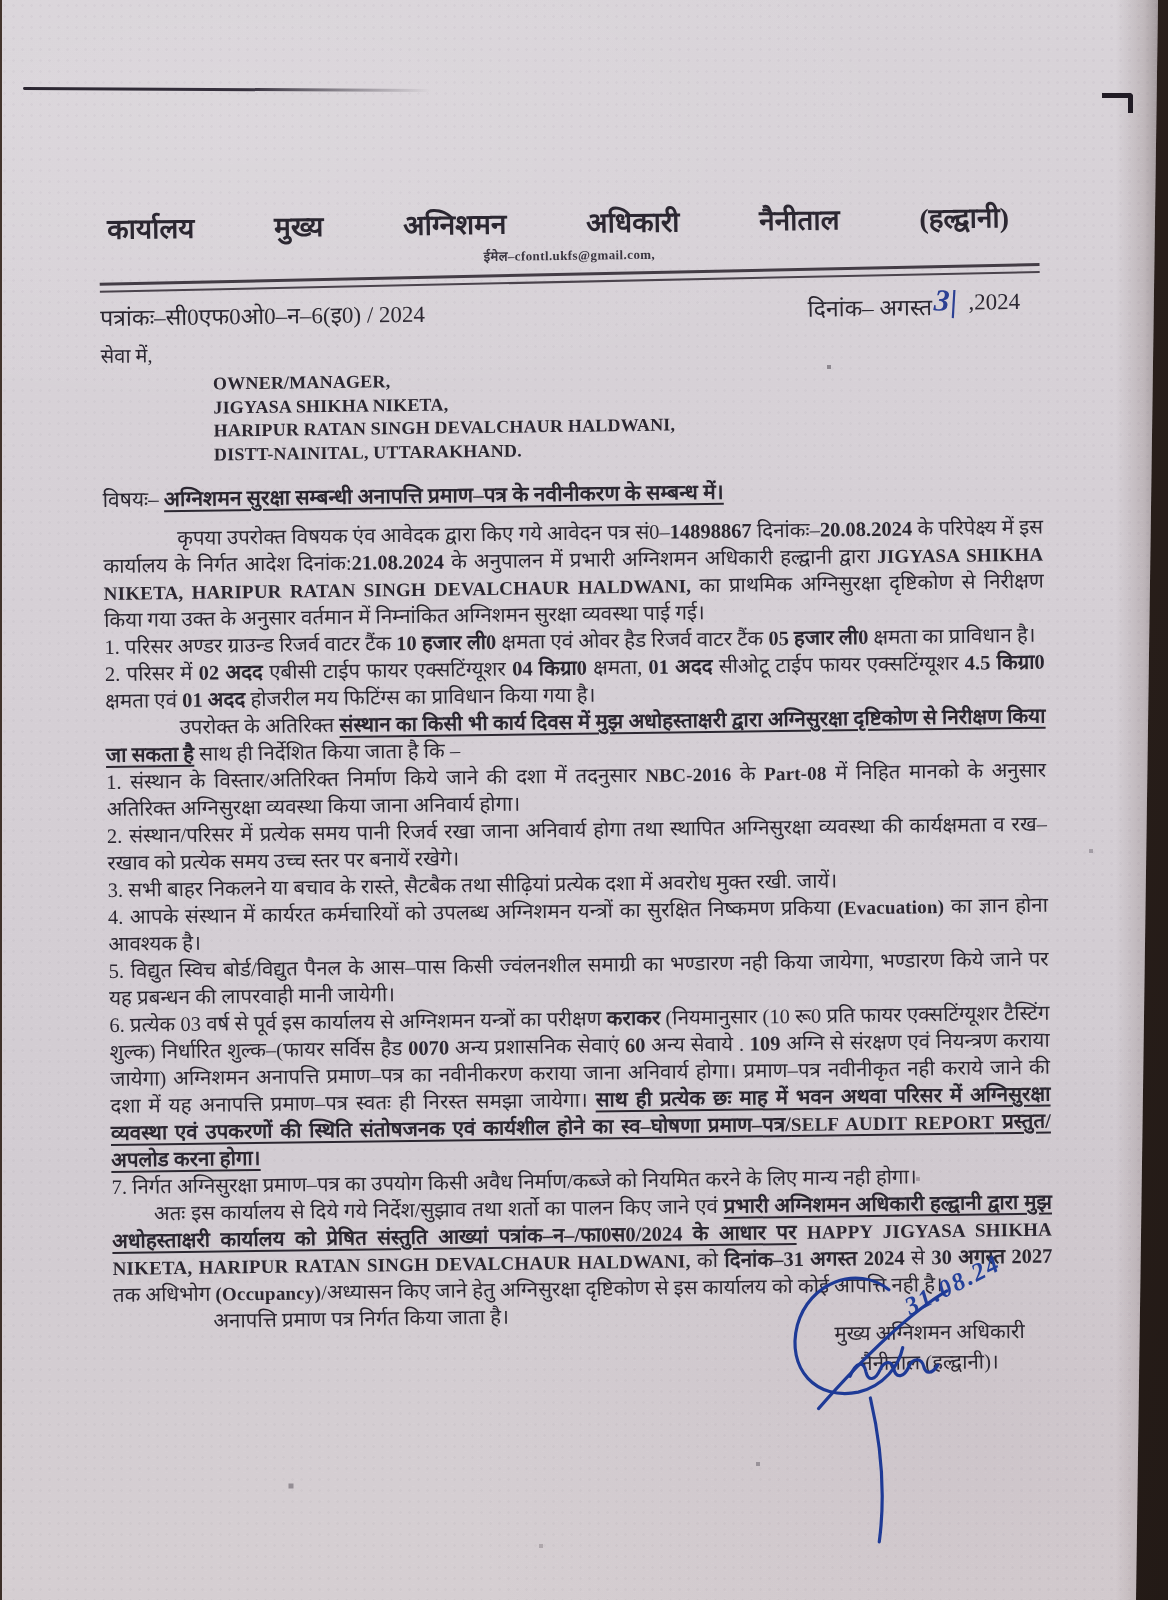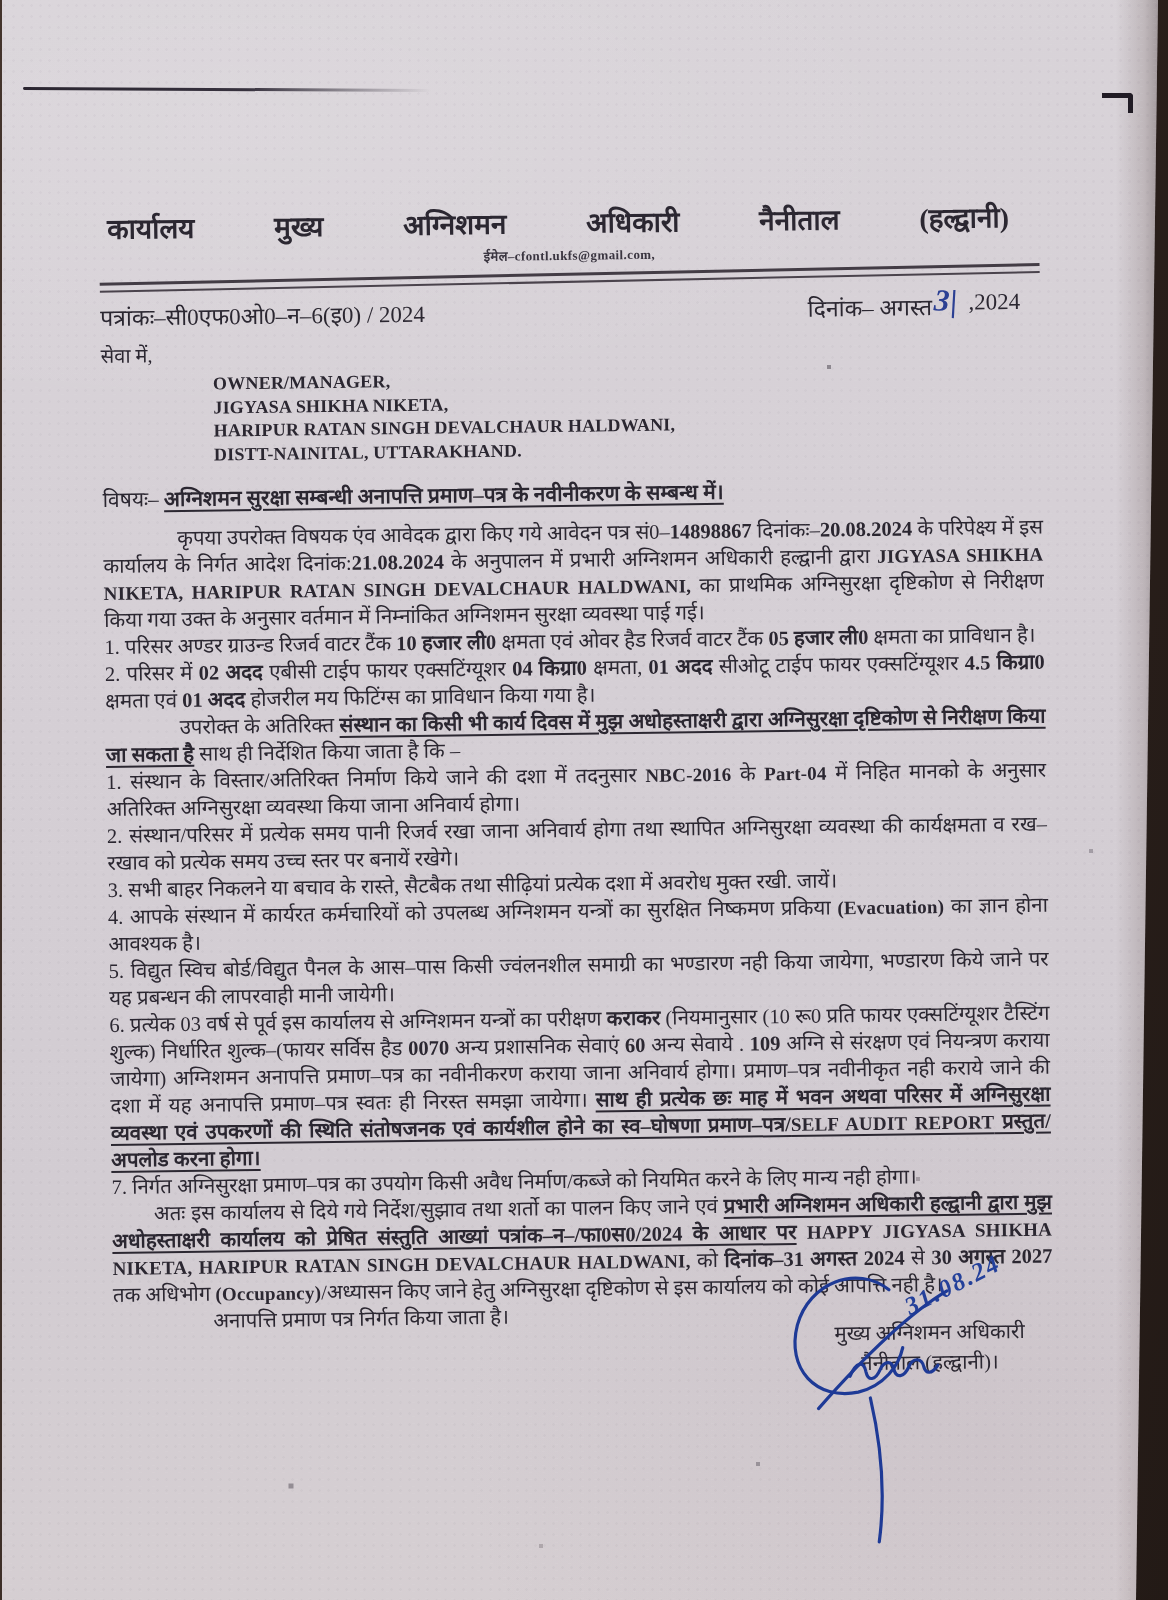--- a/index.html
+++ b/index.html
@@ -127,21 +127,21 @@
         <span>विषयः–</span>
         <span> </span>
         <span class="u">अग्निशमन सुरक्षा सम्बन्धी अनापत्ति प्रमाण–पत्र के नवीनीकरण के सम्बन्ध में।</span>
       </div>
 
       <div class="body">
           <p class="para indent"><span>कृपया उपरोक्त विषयक एंव आवेदक द्वारा किए गये आवेदन पत्र सं0–</span><span class="b">14898867</span><span> दिनांकः–</span><span class="b">20.08.2024</span><span> के परिपेक्ष्य में इस कार्यालय के निर्गत आदेश दिनांक:</span><span class="b">21.08.2024</span><span> के अनुपालन में प्रभारी अग्निशमन अधिकारी हल्द्वानी द्वारा </span><span class="lat">JIGYASA SHIKHA NIKETA, HARIPUR RATAN SINGH DEVALCHAUR HALDWANI,</span><span> का प्राथमिक अग्निसुरक्षा दृष्टिकोण से निरीक्षण किया गया उक्त के अनुसार वर्तमान में निम्नांकित अग्निशमन सुरक्षा व्यवस्था पाई गई।</span></p>
           <p class="para"><span>1. परिसर अण्डर ग्राउन्ड रिजर्व वाटर टैंक </span><span class="b">10 हजार ली0</span><span> क्षमता एवं ओवर हैड रिजर्व वाटर टैंक </span><span class="b">05 हजार ली0</span><span> क्षमता का प्राविधान है।</span></p>
           <p class="para"><span>2. परिसर में </span><span class="b">02 अदद</span><span> एबीसी टाईप फायर एक्सटिंग्यूशर </span><span class="b">04 किग्रा0</span><span> क्षमता, </span><span class="b">01 अदद</span><span> सीओटू टाईप फायर एक्सटिंग्यूशर </span><span class="b">4.5 किग्रा0</span><span> क्षमता एवं </span><span class="b">01 अदद</span><span> होजरील मय फिटिंग्स का प्राविधान किया गया है।</span></p>
           <p class="para indent"><span>उपरोक्त के अतिरिक्त </span><span class="b u">संस्थान का किसी भी कार्य दिवस में मुझ अधोहस्ताक्षरी द्वारा अग्निसुरक्षा दृष्टिकोण से निरीक्षण किया जा सकता है</span><span> साथ ही निर्देशित किया जाता है कि –</span></p>
-          <p class="para"><span>1. संस्थान के विस्तार/अतिरिक्त निर्माण किये जाने की दशा में तदनुसार </span><span class="lat">NBC-2016</span><span> के </span><span class="lat">Part-04</span><span> में निहित मानको के अनुसार अतिरिक्त अग्निसुरक्षा व्यवस्था किया जाना अनिवार्य होगा।</span></p>
+          <p class="para"><span>1. संस्थान के विस्तार/अतिरिक्त निर्माण किये जाने की दशा में तदनुसार </span><span class="lat">NBC-2016</span><span> के </span><span class="lat">Part-08</span><span> में निहित मानको के अनुसार अतिरिक्त अग्निसुरक्षा व्यवस्था किया जाना अनिवार्य होगा।</span></p>
           <p class="para"><span>2. संस्थान/परिसर में प्रत्येक समय पानी रिजर्व रखा जाना अनिवार्य होगा तथा स्थापित अग्निसुरक्षा व्यवस्था की कार्यक्षमता व रख–रखाव को प्रत्येक समय उच्च स्तर पर बनायें रखेगे।</span></p>
           <p class="para"><span>3. सभी बाहर निकलने या बचाव के रास्ते, सैटबैक तथा सीढ़ियां प्रत्येक दशा में अवरोध मुक्त रखी. जायें।</span></p>
           <p class="para"><span>4. आपके संस्थान में कार्यरत कर्मचारियों को उपलब्ध अग्निशमन यन्त्रों का सुरक्षित निष्कमण प्रकिया </span><span class="lat">(Evacuation)</span><span> का ज्ञान होना आवश्यक है।</span></p>
           <p class="para"><span>5. विद्युत स्विच बोर्ड/विद्युत पैनल के आस–पास किसी ज्वंलनशील समाग्री का भण्डारण नही किया जायेगा, भण्डारण किये जाने पर यह प्रबन्धन की लापरवाही मानी जायेगी।</span></p>
           <p class="para"><span>6. प्रत्येक 03 वर्ष से पूर्व इस कार्यालय से अग्निशमन यन्त्रों का परीक्षण </span><span class="b">कराकर</span><span> (नियमानुसार (10 रू0 प्रति फायर एक्सटिंग्यूशर टैस्टिंग शुल्क) निर्धारित शुल्क–(फायर सर्विस हैड </span><span class="b">0070</span><span> अन्य प्रशासनिक सेवाएं  </span><span class="b">60</span><span> अन्य सेवाये . </span><span class="b">109</span><span> अग्नि से संरक्षण एवं नियन्त्रण कराया जायेगा) अग्निशमन अनापत्ति प्रमाण–पत्र का नवीनीकरण कराया जाना अनिवार्य होगा। प्रमाण–पत्र नवीनीकृत नही कराये जाने की दशा में यह अनापत्ति प्रमाण–पत्र स्वतः ही निरस्त समझा जायेगा। </span><span class="b u">साथ ही प्रत्येक छः माह में भवन अथवा परिसर में अग्निसुरक्षा व्यवस्था एवं उपकरणों की स्थिति संतोषजनक एवं कार्यशील होने का स्व–घोषणा प्रमाण–पत्र/</span><span class="b u lat">SELF AUDIT REPORT</span><span class="b u"> प्रस्तुत/अपलोड करना होगा।</span></p>
           <p class="para"><span>7. निर्गत अग्निसुरक्षा प्रमाण–पत्र का उपयोग किसी अवैध निर्माण/कब्जे को नियमित करने के लिए मान्य नही होगा।</span></p>
           <p class="para indent-sm"><span>अतः इस कार्यालय से दिये गये निर्देश/सुझाव तथा शर्तो का पालन किए जाने एवं </span><span class="b u">प्रभारी अग्निशमन अधिकारी हल्द्वानी द्वारा मुझ अधोहस्ताक्षरी कार्यालय को प्रेषित संस्तुति आख्यां पत्रांक–न–/फा0स0/2024 के आधार पर</span><span> </span><span class="lat">HAPPY JIGYASA SHIKHA NIKETA, HARIPUR RATAN SINGH DEVALCHAUR HALDWANI,</span><span> को </span><span class="b">दिनांक–31 अगस्त 2024</span><span> से </span><span class="b">30 अगस्त 2027</span><span> तक अधिभोग </span><span class="b lat">(Occupancy)</span><span>/अध्यासन किए जाने हेतु अग्निसुरक्षा दृष्टिकोण से इस कार्यालय को कोई आपत्ति नही है।</span></p>
           <p class="para indent-lg"><span>अनापत्ति प्रमाण पत्र निर्गत किया जाता है।</span></p>
         </div>
 

